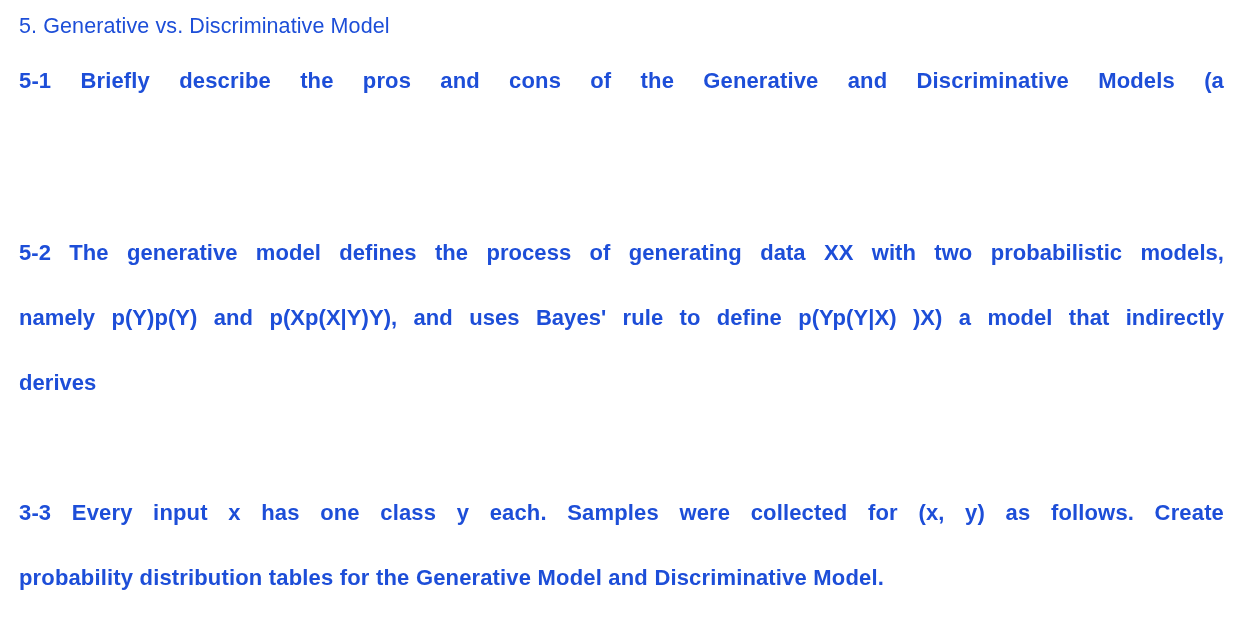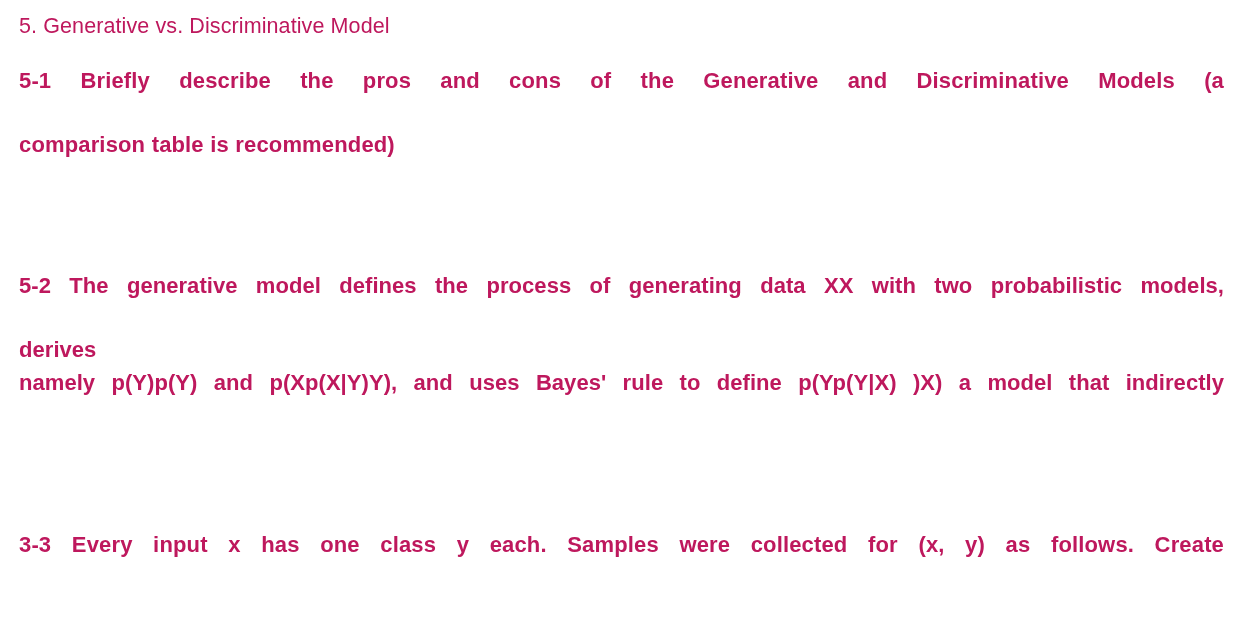--- a/index.html
+++ b/index.html
@@ -79,38 +79,38 @@
   .answer-space {
     display: block;
   }
   .answer-space.gap-1 { height: 108px; }
   .answer-space.gap-2 { height: 98px; }
   .spacer-heading { height: 24px; }
 </style>
 </head>
 <body>
 
-<div class="page" style="background: rgb(255, 255, 255); color: #be185d;">
+<div class="page" style="background: rgb(255, 255, 255); color: #1d4ed8;">
 
   <div class="block section-heading">5. Generative vs. Discriminative Model</div>
 
   <div class="spacer-heading"></div>
 
   <div class="block question bold">
     <span class="jline">5-1  Briefly  describe  the  pros  and  cons  of  the  Generative  and  Discriminative  Models  (a</span>
-    <span class="jline last">comparison table is recommended)</span>
   </div>
 
   <div class="answer-space gap-1"></div>
 
   <div class="block question regular">
     <span class="jline">5-2 The generative model defines the process of generating data XX with two probabilistic models,</span>
+    <span class="jline">namely p(Y)p(Y) and p(Xp(X|Y)Y), and uses Bayes' rule to define p(Yp(Y|X) )X) a model that indirectly</span>
     <span class="jline last">derives</span>
-    <span class="jline">namely p(Y)p(Y) and p(Xp(X|Y)Y), and uses Bayes' rule to define p(Yp(Y|X) )X) a model that indirectly</span>
   </div>
 
   <div class="answer-space gap-2"></div>
 
   <div class="block question bold">
     <span class="jline">3-3  Every  input  x  has  one  class  y  each.  Samples  were  collected  for  (x,  y)  as  follows.  Create</span>
+    <span class="jline last">probability distribution tables for the Generative Model and Discriminative Model.</span>
   </div>
 
 </div>
 
 </body></html>

